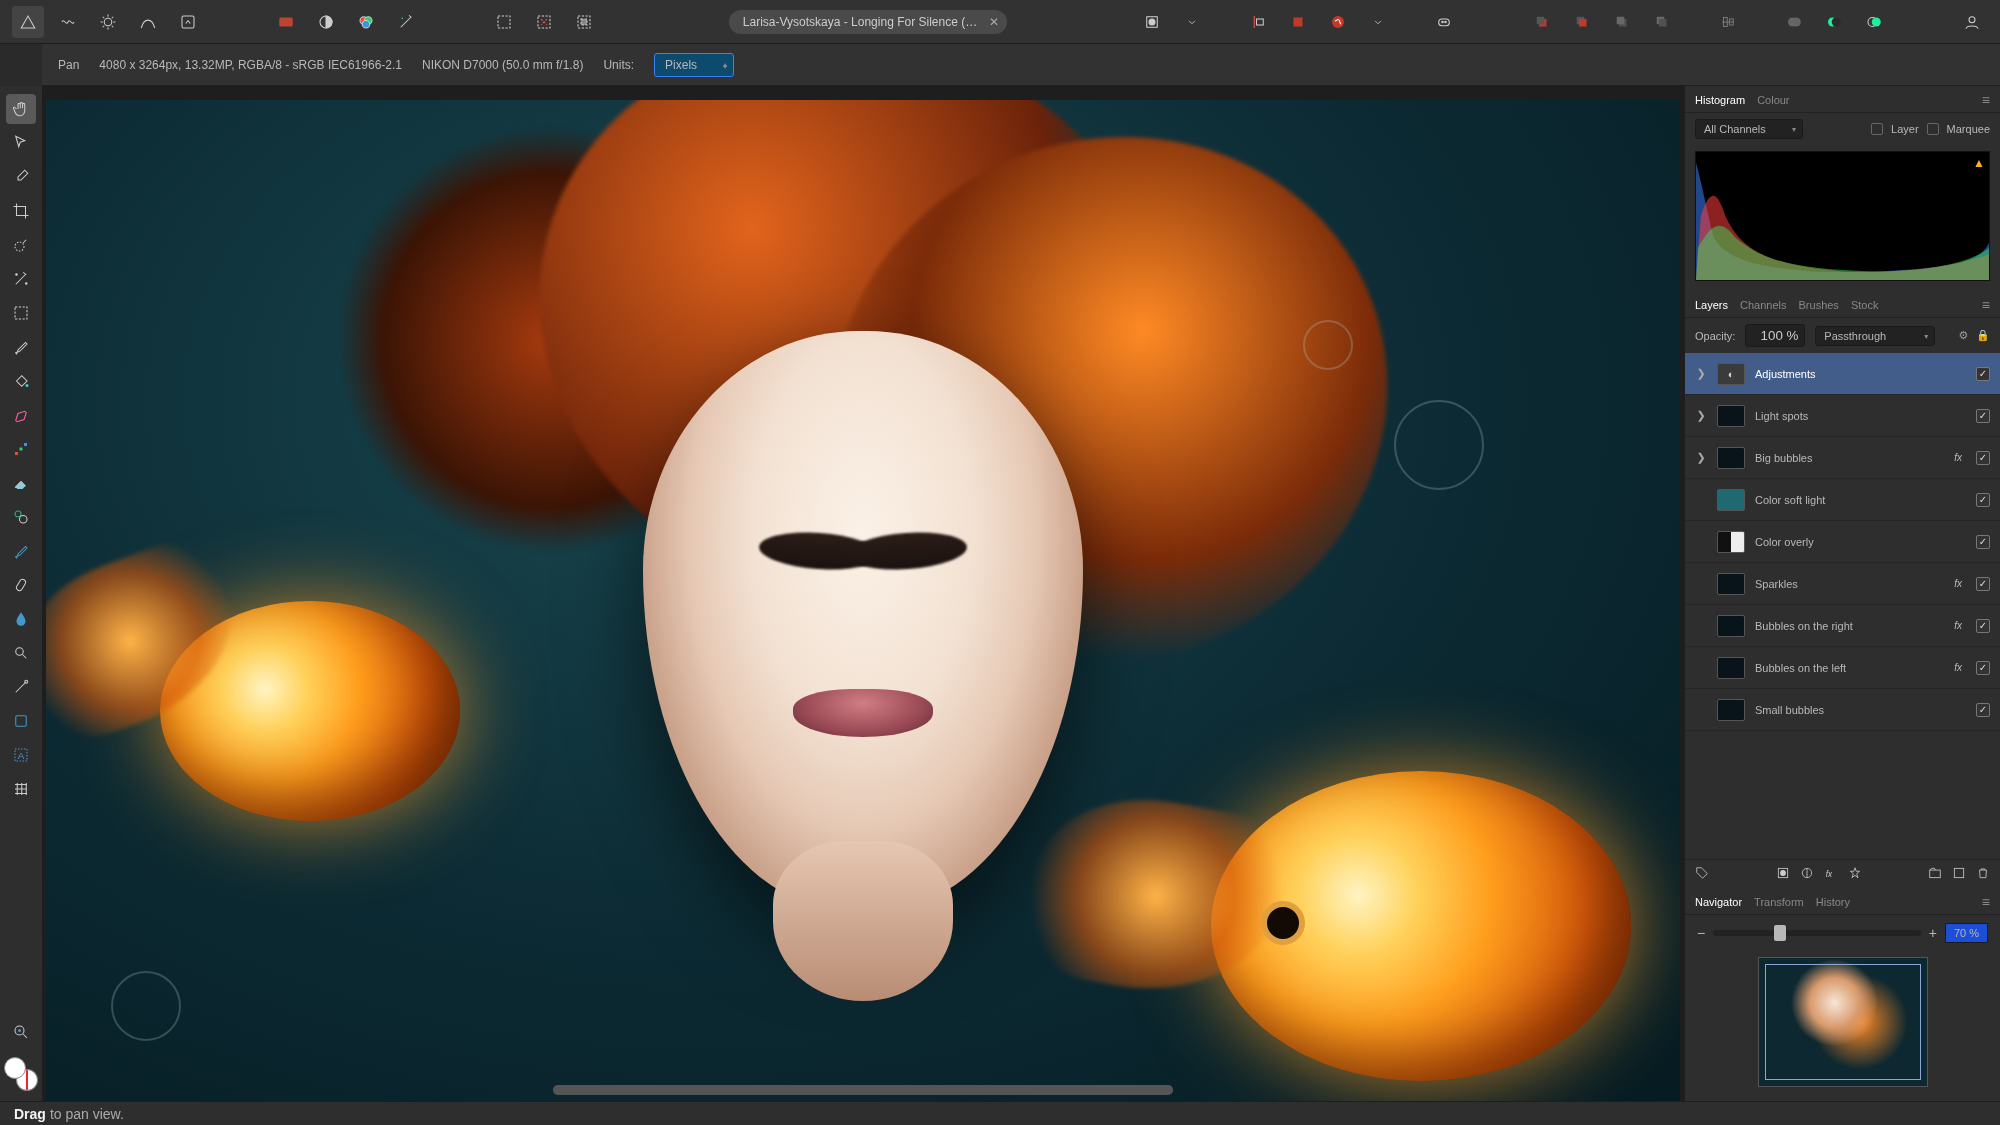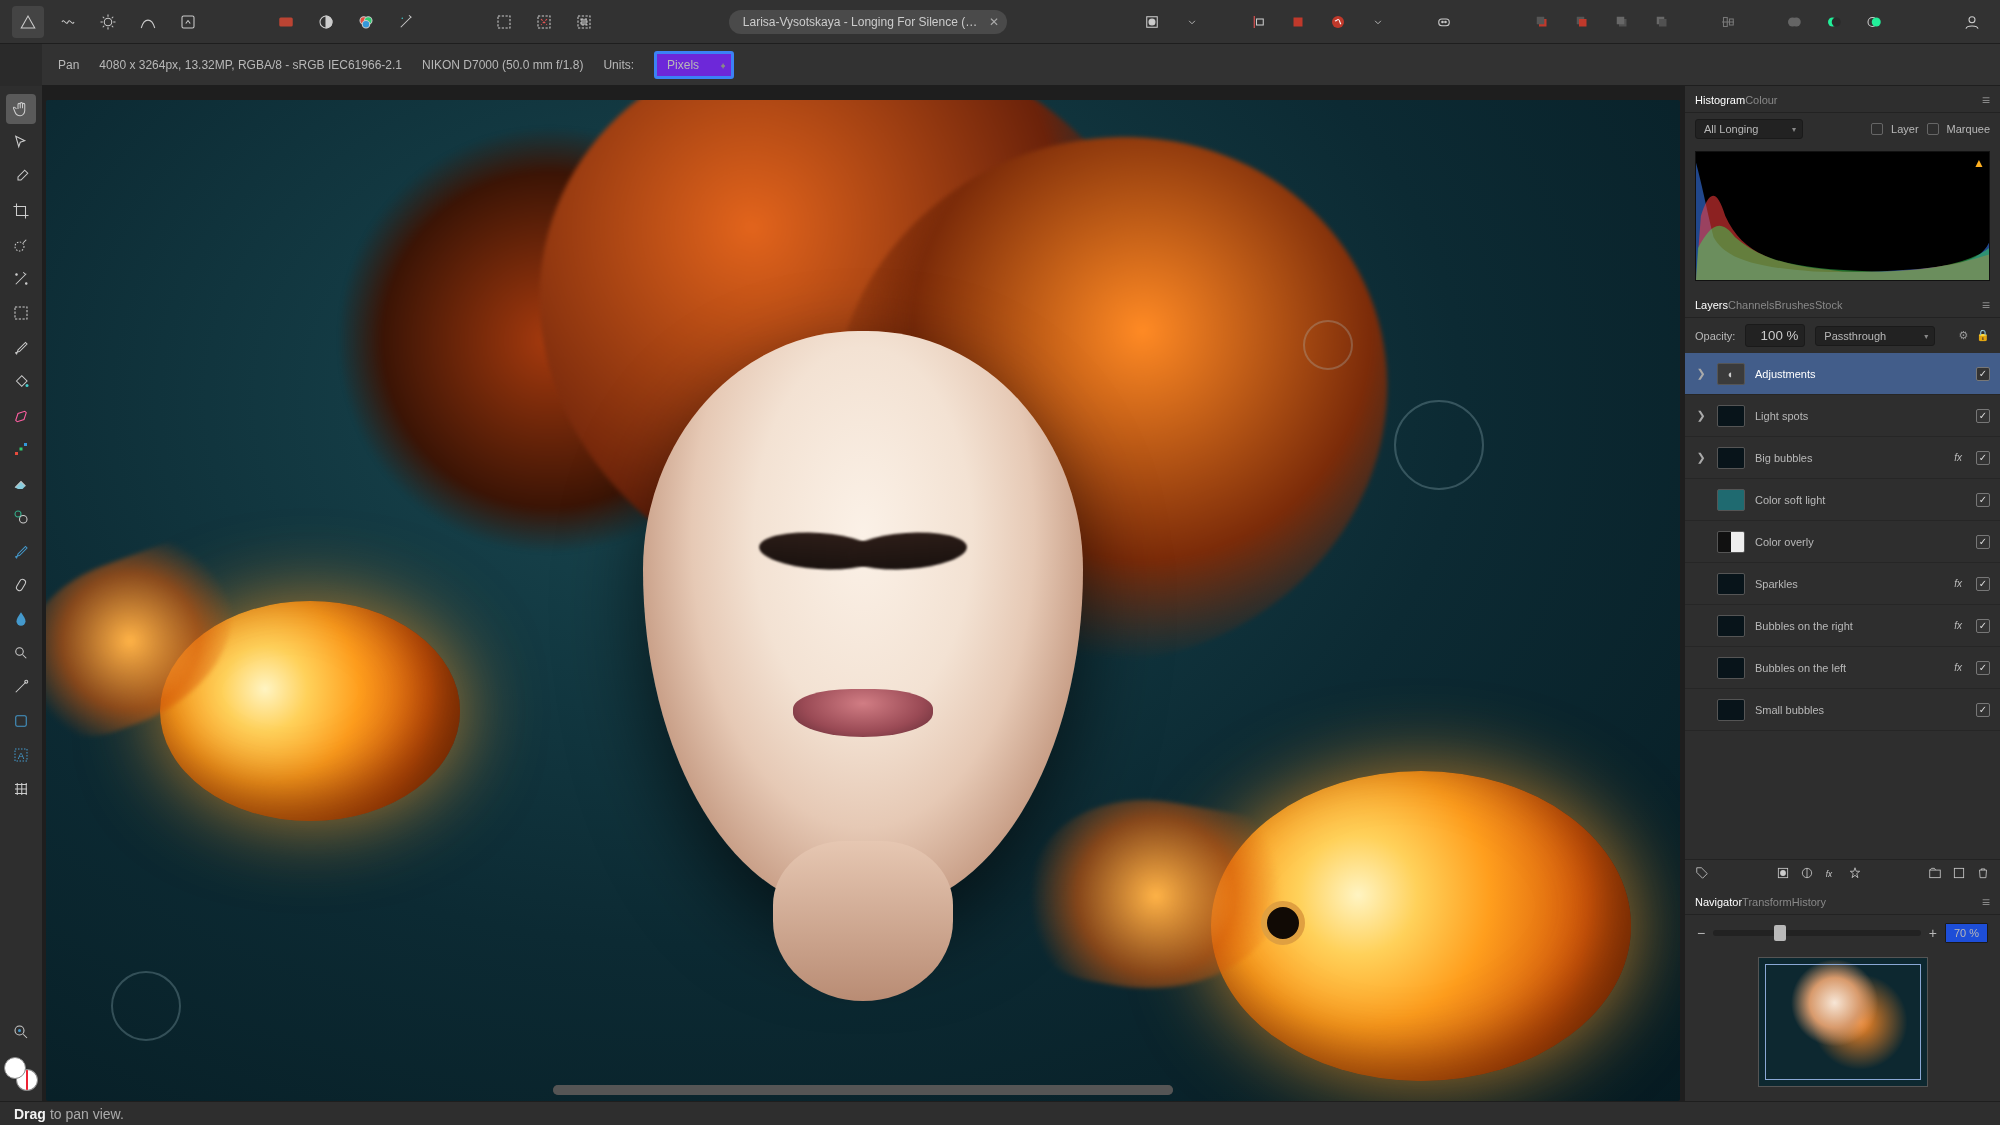--- a/index.html
+++ b/index.html
@@ -10,21 +10,21 @@
 .tb-btn { width: 32px; height: 32px; display: flex; align-items: center; justify-content: center; border-radius: 4px; cursor: pointer; }
 .tb-btn.active { background: #444; }
 .tb-gap { width: 18px; }
 .tb-gap-lg { flex: 0 0 50px; }
 .doc-title { background: #4a4a4a; color: #ccc; padding: 5px 30px 5px 14px; border-radius: 12px; min-width: 260px; text-align: center; font-size: 12px; position: relative; }
 .doc-title .close { position: absolute; right: 8px; top: 50%; transform: translateY(-50%); color: #aaa; font-size: 12px; }
 .spacer { flex: 1; }
 
 
 .ctx-toolbar { height: 42px; background: #323232; display: flex; align-items: center; padding: 0 16px; gap: 20px; border-bottom: 1px solid #1e1e1e; font-size: 12px; color: #b8b8b8; margin-left: 42px; }
-.ctx-toolbar .sel { background: #6d28d9; border: 3px solid #3b82f6; padding: 4px 24px 4px 10px; border-radius: 3px; min-width: 80px; position: relative; }
+.ctx-toolbar .sel { background: #0c4a6e; border: 1px solid #3b82f6; padding: 4px 24px 4px 10px; border-radius: 3px; min-width: 80px; position: relative; }
 .ctx-toolbar .sel::after { content: "◂▸"; position: absolute; right: 6px; top: 50%; transform: translateY(-50%) rotate(90deg); font-size: 8px; letter-spacing: -2px; color: #888; }
 
 
 .main { display: flex; height: calc(100% - 44px - 42px - 24px); }
 
 
 .left-tools { width: 42px; background: #2e2e2e; display: flex; flex-direction: column; align-items: center; padding-top: 8px; gap: 4px; }
 .tool { width: 30px; height: 30px; display: flex; align-items: center; justify-content: center; border-radius: 4px; cursor: pointer; }
 .tool.active { background: #5a5a5a; }
 .tool-spacer { flex: 1; }
@@ -57,21 +57,21 @@
 .fishR::after{ content:""; position:absolute; width:32px; height:32px; border-radius:50%; background:#110a05; border:6px solid #e0a040; left:12%; top:42%; }
 .fin { position:absolute; background: radial-gradient(circle,#ffb347 0%, rgba(214,89,10,.6) 50%, transparent 80%); filter:blur(2px); }
 .finL{ width:220px; height:160px; left:-140px; top:-40px; border-radius:50% 20% 60% 30%; transform:rotate(-20deg);}
 .finR{ width:250px; height:190px; left:-180px; top:30px; border-radius:50% 20% 60% 30%; transform:rotate(10deg);}
 .bubble { position:absolute; border:2px solid rgba(180,210,220,.25); border-radius:50%; }
 .canvas-scroll { position:absolute; bottom:6px; left:50%; transform:translateX(-50%); width:620px; height:10px; background:#3b3b3b; border-radius:6px; }
 .canvas-scroll::after{ content:""; position:absolute; inset:0; border-radius:6px; background:#555; }
 
 
 .right { width: 316px; background: #2e2e2e; display: flex; flex-direction: column; border-left:1px solid #1e1e1e; }
-.panel-tabs { display:flex; align-items:center; padding: 6px 10px 4px; border-bottom:1px solid #222; }
+.panel-tabs { display:flex; align-items:center; padding: 6px 10px 4px; gap: 12px; border-bottom:1px solid #222; }
 .panel-tabs .tab { color: #888; cursor:pointer; }
 .panel-tabs .tab.active { color: #fff; }
 .panel-tabs .menu { margin-left:auto; color:#888; font-size:14px; cursor:pointer; }
 .row { display:flex; align-items:center; gap:8px; padding: 6px 10px; }
 .sel2 { background:#222; border:1px solid #1a1a1a; padding:3px 20px 3px 8px; border-radius:3px; position:relative; min-width:108px; }
 .sel2::after { content:"▾"; position:absolute; right:6px; top:50%; transform:translateY(-50%); font-size:8px; color:#888; }
 .chk { width:12px; height:12px; border:1px solid #666; border-radius:2px; display:inline-block; }
 
 .histo { height: 130px; margin: 6px 10px 10px; background:#000; position:relative; overflow:hidden; border:1px solid #111; }
 .histo .warn { position:absolute; top:4px; right:4px; color:#ffb020; font-size:12px; }
@@ -469,21 +469,21 @@
 
   <div class="right">
 
     <div>
       <div class="panel-tabs">
         <span class="tab active">Histogram</span>
         <span class="tab">Colour</span>
         <span class="menu">≡</span>
       </div>
       <div class="row">
-        <div class="sel2"><span>All Longing</span></div>
+        <div class="sel2"><span>All Channels</span></div>
         <div style="flex:1"></div>
         <span class="chk"></span>
         <span>Layer</span>
         <span class="chk"></span>
         <span>Marquee</span>
       </div>
       <div class="histo">
         <span class="warn">▲</span>
         <svg viewBox="0 0 300 120" preserveAspectRatio="none">
           <path d="M0 120 L0 10 C6 30 10 50 18 80 C30 100 60 108 120 112 C180 114 240 110 270 104 C285 100 295 95 300 85 L300 120 Z" fill="rgba(60,130,255,.55)"></path>

